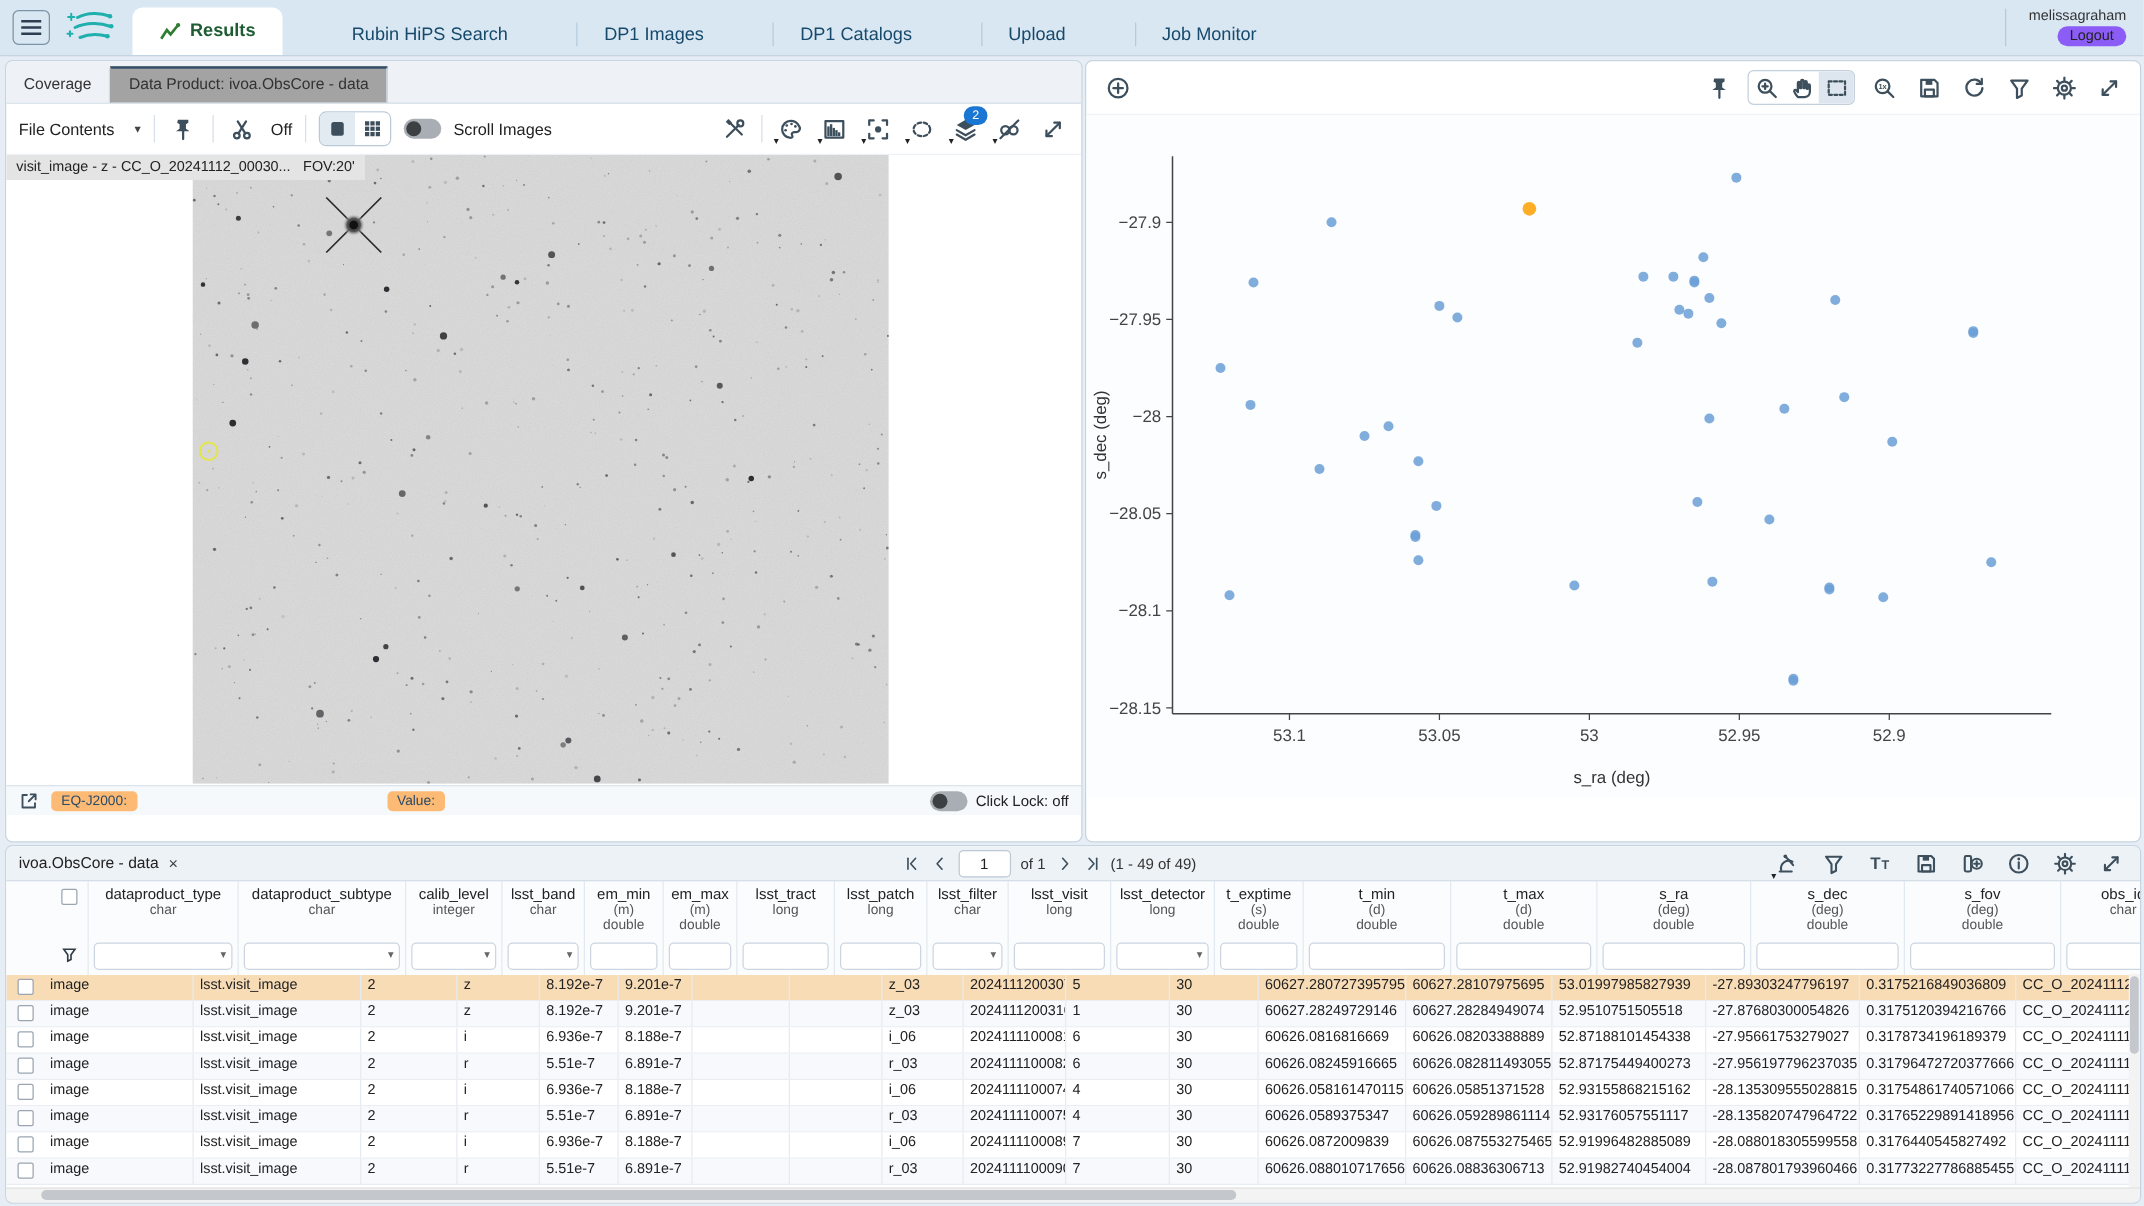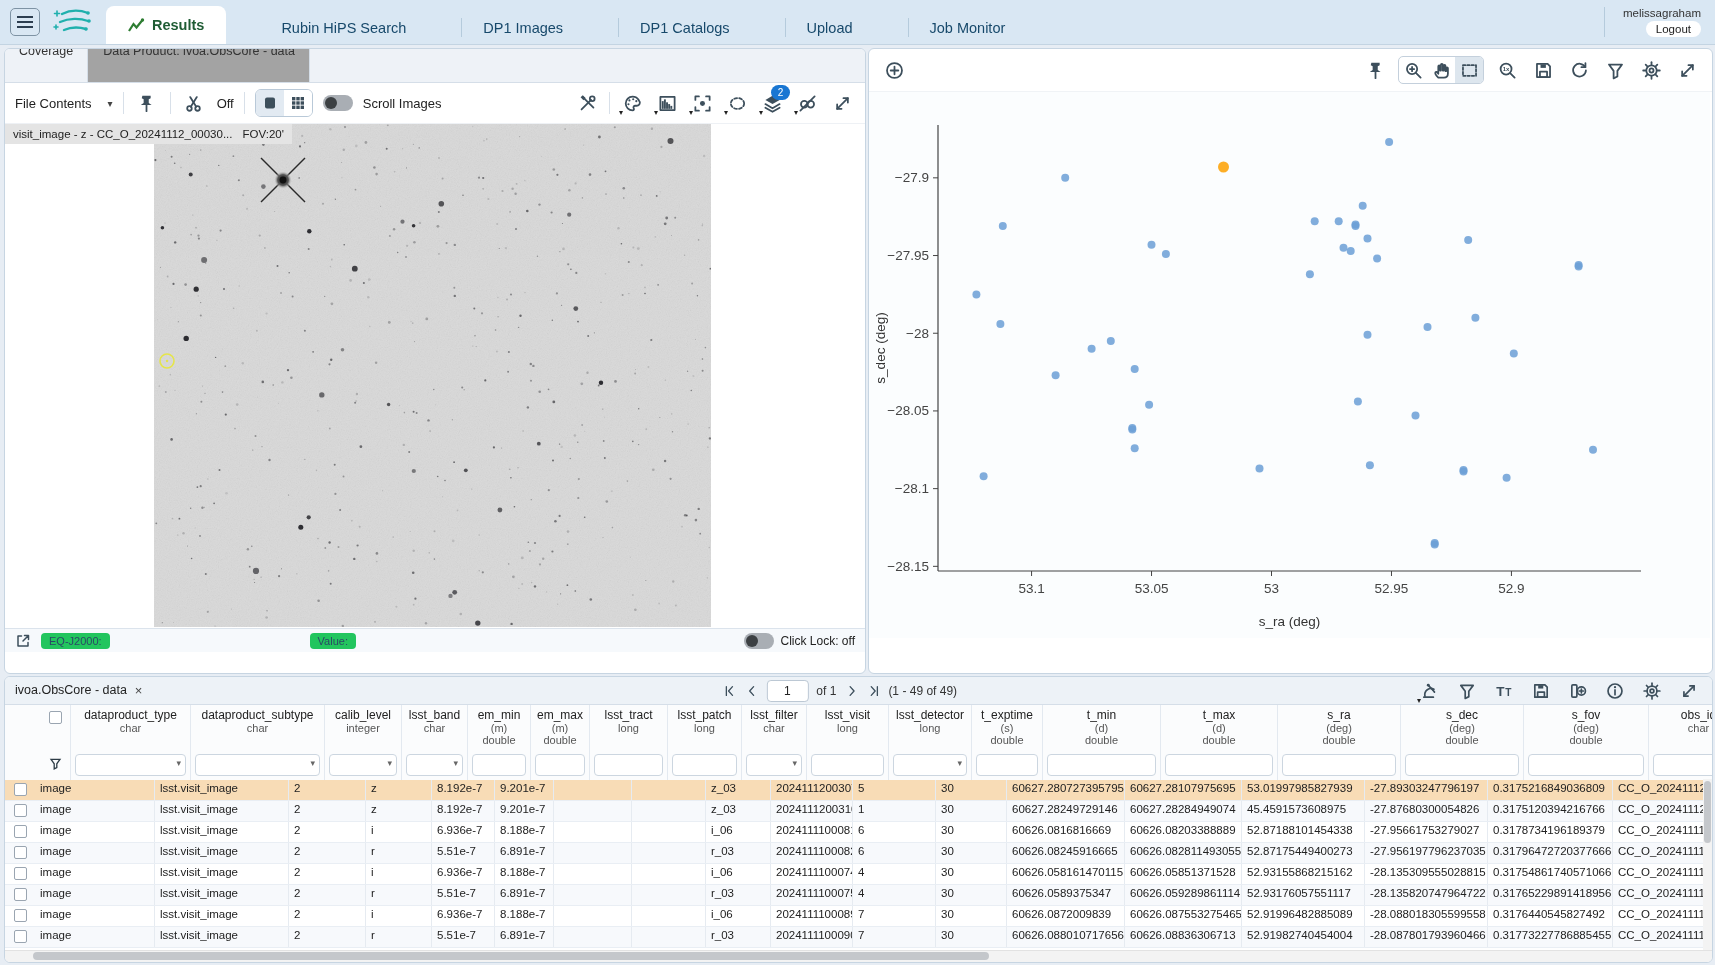--- a/index.html
+++ b/index.html
@@ -10,28 +10,28 @@
   .menu-btn span{display:block;width:16px;height:2px;background:#2c3e50;}
   .logo{margin:0 14px 0 12px;display:flex;align-items:center;}
   .nav-tabs{display:flex;align-items:flex-end;height:100%;gap:33px;}
   .nav-tab{display:flex;align-items:center;gap:7px;padding:0 22px;height:33px;font-size:14.5px;color:#17496b;cursor:pointer;position:relative;}
   .nav-tab + .nav-tab::before{content:"";position:absolute;left:0;top:7px;bottom:7px;width:1px;background:#b5cbdc;}
   .nav-tab.active{background:#fff;border-radius:8px 8px 0 0;height:38px;color:#1f5c34;font-weight:bold;}
   .nav-tab.active::before,.nav-tab.active + .nav-tab::before{display:none;}
   .res-ic{width:17px;height:15px;}
   .nav-right{margin-left:auto;display:flex;flex-direction:column;align-items:flex-end;padding-right:14px;gap:2px;border-left:1px solid #b5cbdc;padding-left:18px;height:30px;justify-content:center;}
   .nav-user{font-size:11.5px;color:#333;}
-  .logout-btn{font-size:11.5px;color:#222;background:#ffffff;border:none;border-radius:9px;padding:2px 10px;cursor:pointer;}
+  .logout-btn{font-size:11.5px;color:#222;background:#8b5cf6;border:none;border-radius:9px;padding:2px 10px;cursor:pointer;}
   
   .panel{position:absolute;background:#fff;border:1px solid #c7d5e2;border-radius:6px;overflow:hidden;}
   .left-panel{left:4px;top:48px;width:860px;height:624px;}
   .right-panel{left:868px;top:48px;width:843px;height:624px;}
   .bottom-panel{left:4px;top:676px;width:1707px;height:285px;}
   .ptabs{height:33px;background:#eef2f7;border-bottom:1px solid #d5dee8;display:flex;align-items:flex-end;}
-  .ptab{padding:6px 14px 24px;font-size:12.5px;color:#333;background:#eef2f7;border-right:1px solid #d5dee8;cursor:pointer;}
+  .ptab{padding:6px 14px 8px;font-size:12.5px;color:#333;background:#eef2f7;border-right:1px solid #d5dee8;cursor:pointer;}
   .ptab.active{background:#a3a3a3;border-top:2px solid #36506b;border-right:1px solid #d5dee8;border-left:1px solid #a3a3a3;padding-top:5px;}
   
   .ltoolbar{height:40px;display:flex;align-items:center;padding:0 10px;gap:10px;border-bottom:1px solid #eef1f5;}
   .tool-label{font-size:13px;color:#222;display:flex;align-items:center;gap:16px;cursor:pointer;}
   .caret{font-size:10px;color:#444;}
   .vdiv{width:1px;height:22px;background:#d8e0e9;}
   .icon-btn{position:relative;width:26px;height:26px;display:flex;align-items:center;justify-content:center;cursor:pointer;border-radius:4px;}
   .icon-btn svg{width:19px;height:19px;}
   .sub-caret{position:absolute;left:0;bottom:-1px;font-size:8px;color:#222;line-height:8px;}
   .badge{position:absolute;top:-5px;right:-5px;min-width:15px;height:15px;border-radius:8px;background:#1976d2;color:#fff;font-size:10px;display:flex;align-items:center;justify-content:center;padding:0 2px;}
@@ -45,21 +45,21 @@
   .hdu-row{height:19px;display:flex;align-items:center;gap:8px;padding-left:82px;font-size:12px;background:#fff;}
   .hdu-label{font-style:italic;font-weight:bold;color:#1d2733;}
   .hdu-type{color:#b05a00;font-weight:bold;font-size:11.5px;}
   .hdu-nav{display:flex;gap:14px;align-items:center;}
   .hdu-nav svg{width:10px;height:12px;cursor:pointer;}
   .hdu-page{color:#333;}
   .viewer{position:relative;height:504px;background:#fff;}
   .fits{position:absolute;left:149px;top:0;}
   .img-title{position:absolute;left:0;top:0;height:20px;background:#e4e4e4;display:flex;align-items:center;gap:10px;padding:0 8px;font-size:11.5px;color:#222;white-space:nowrap;}
   .vstatus{height:23px;border-top:1px solid #dbe3ec;background:#f6f9fc;display:flex;align-items:center;gap:10px;padding:0 10px;font-size:11px;color:#234;}
-  .chip{background:#22c55e;border-radius:4px;padding:2px 8px;color:#2a4a66;}
+  .chip{background:#fdba74;border-radius:4px;padding:2px 8px;color:#2a4a66;}
   .vstatus .right{margin-left:auto;display:flex;align-items:center;gap:7px;font-size:12px;color:#222;padding-left:13px;}
   
   .ctoolbar{height:42px;display:flex;align-items:center;padding:0 12px;border-bottom:1px solid #f0f3f6;}
   .ct-icons{margin-left:auto;display:flex;align-items:center;gap:10px;}
   .zoom-group{display:flex;border:1px solid #c4d0dc;border-radius:5px;overflow:hidden;}
   .zoom-group .icon-btn{border-radius:0;width:28px;}
   .zoom-group .icon-btn.sel{background:#dde6ee;}
   #chartSvg{display:block;}
   
   .tbar{height:27px;background:#edf2f7;border-bottom:1px solid #d5dee8;display:flex;align-items:center;padding:0 10px;position:relative;}
@@ -1180,21 +1180,21 @@
           <div class="tcell">8.192e-7</div>
           <div class="tcell">9.201e-7</div>
           <div class="tcell"></div>
           <div class="tcell"></div>
           <div class="tcell">z_03</div>
           <div class="tcell">2024111200310</div>
           <div class="tcell">1</div>
           <div class="tcell">30</div>
           <div class="tcell">60627.28249729146</div>
           <div class="tcell">60627.28284949074</div>
-          <div class="tcell">45.4591573608975</div>
+          <div class="tcell">52.9510751505518</div>
           <div class="tcell">-27.87680300054826</div>
           <div class="tcell">0.3175120394216766</div>
           <div class="tcell">CC_O_20241112_0</div>
         </div>
         <div class="grid-row trow" style="grid-template-columns: 30px 120px 134px 77px 66px 63px 59px 78px 74px 65px 82px 83px 71px 118px 117px 123px 123px 125px 100px; height: 20px; width: 1708px; background: rgb(255, 255, 255);">
           <div>
             <div class="cb"></div>
           </div>
           <div class="tcell">image</div>
           <div class="tcell">lsst.visit_image</div>

